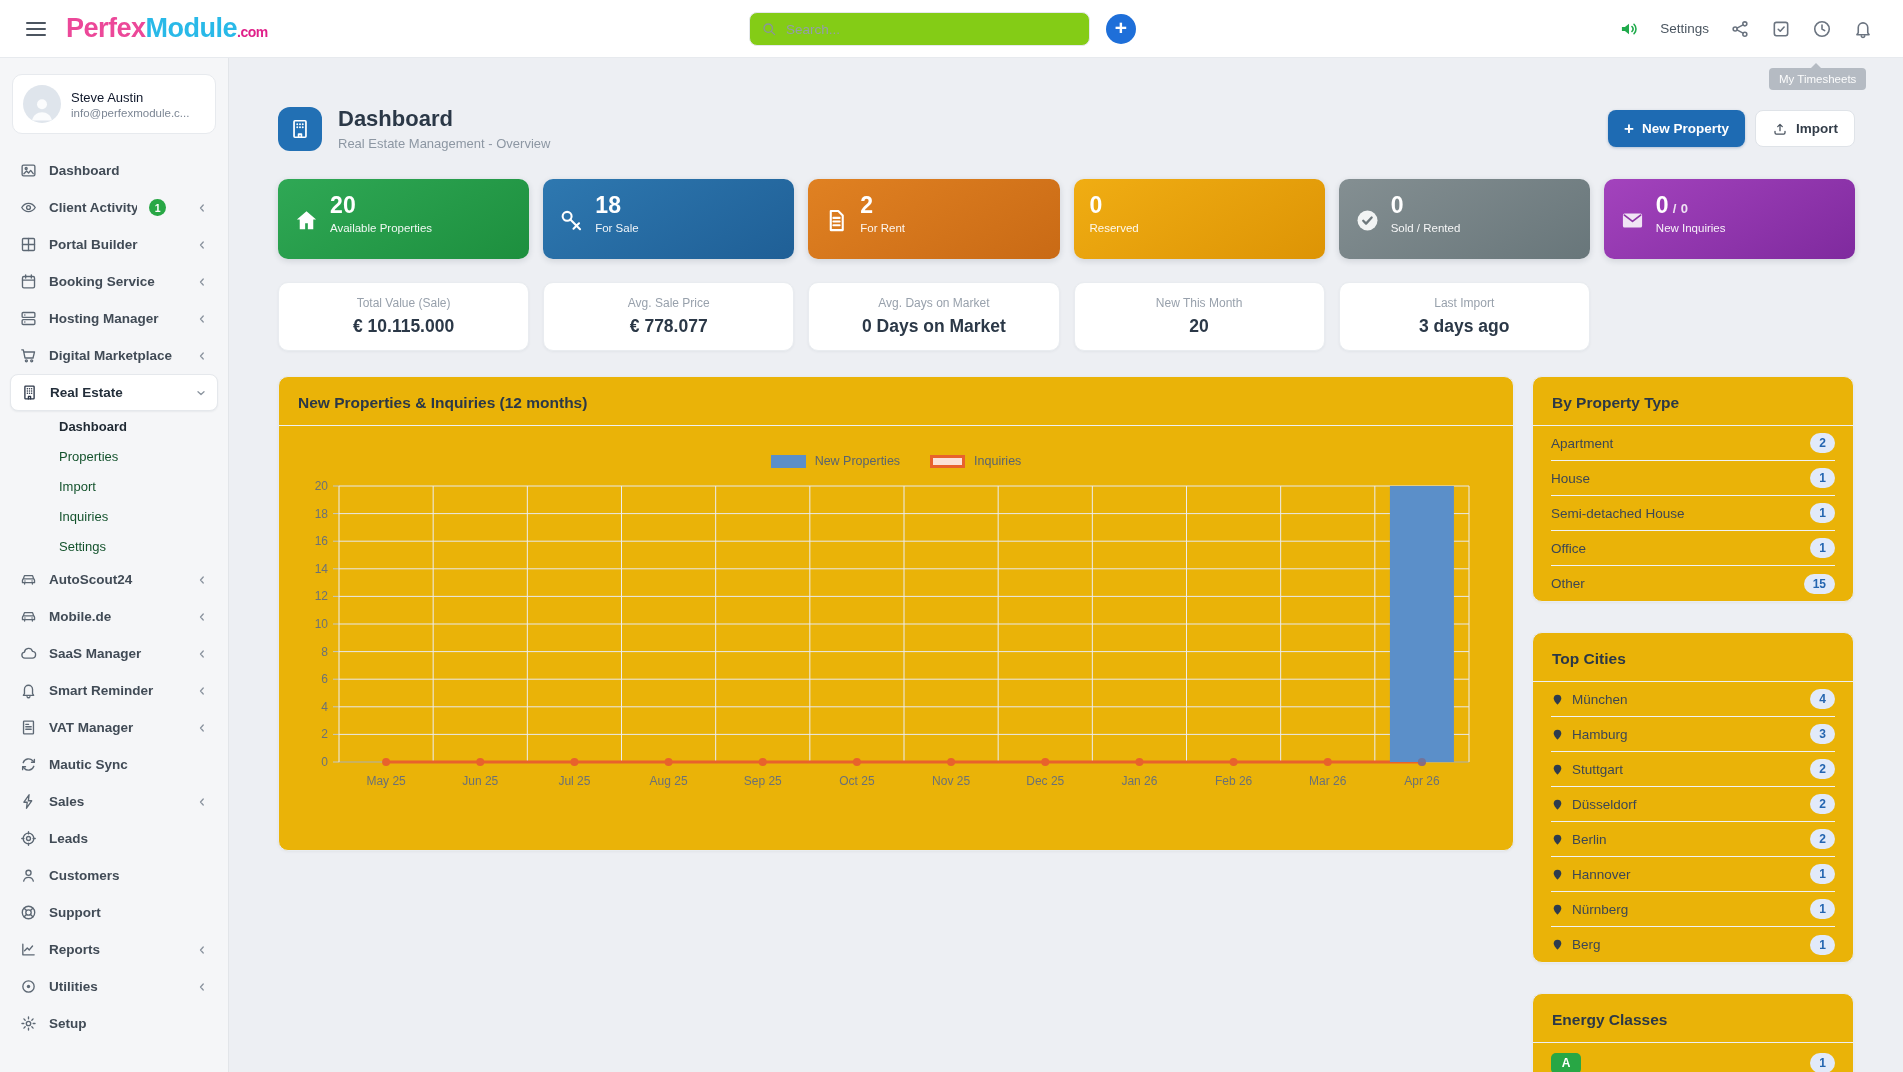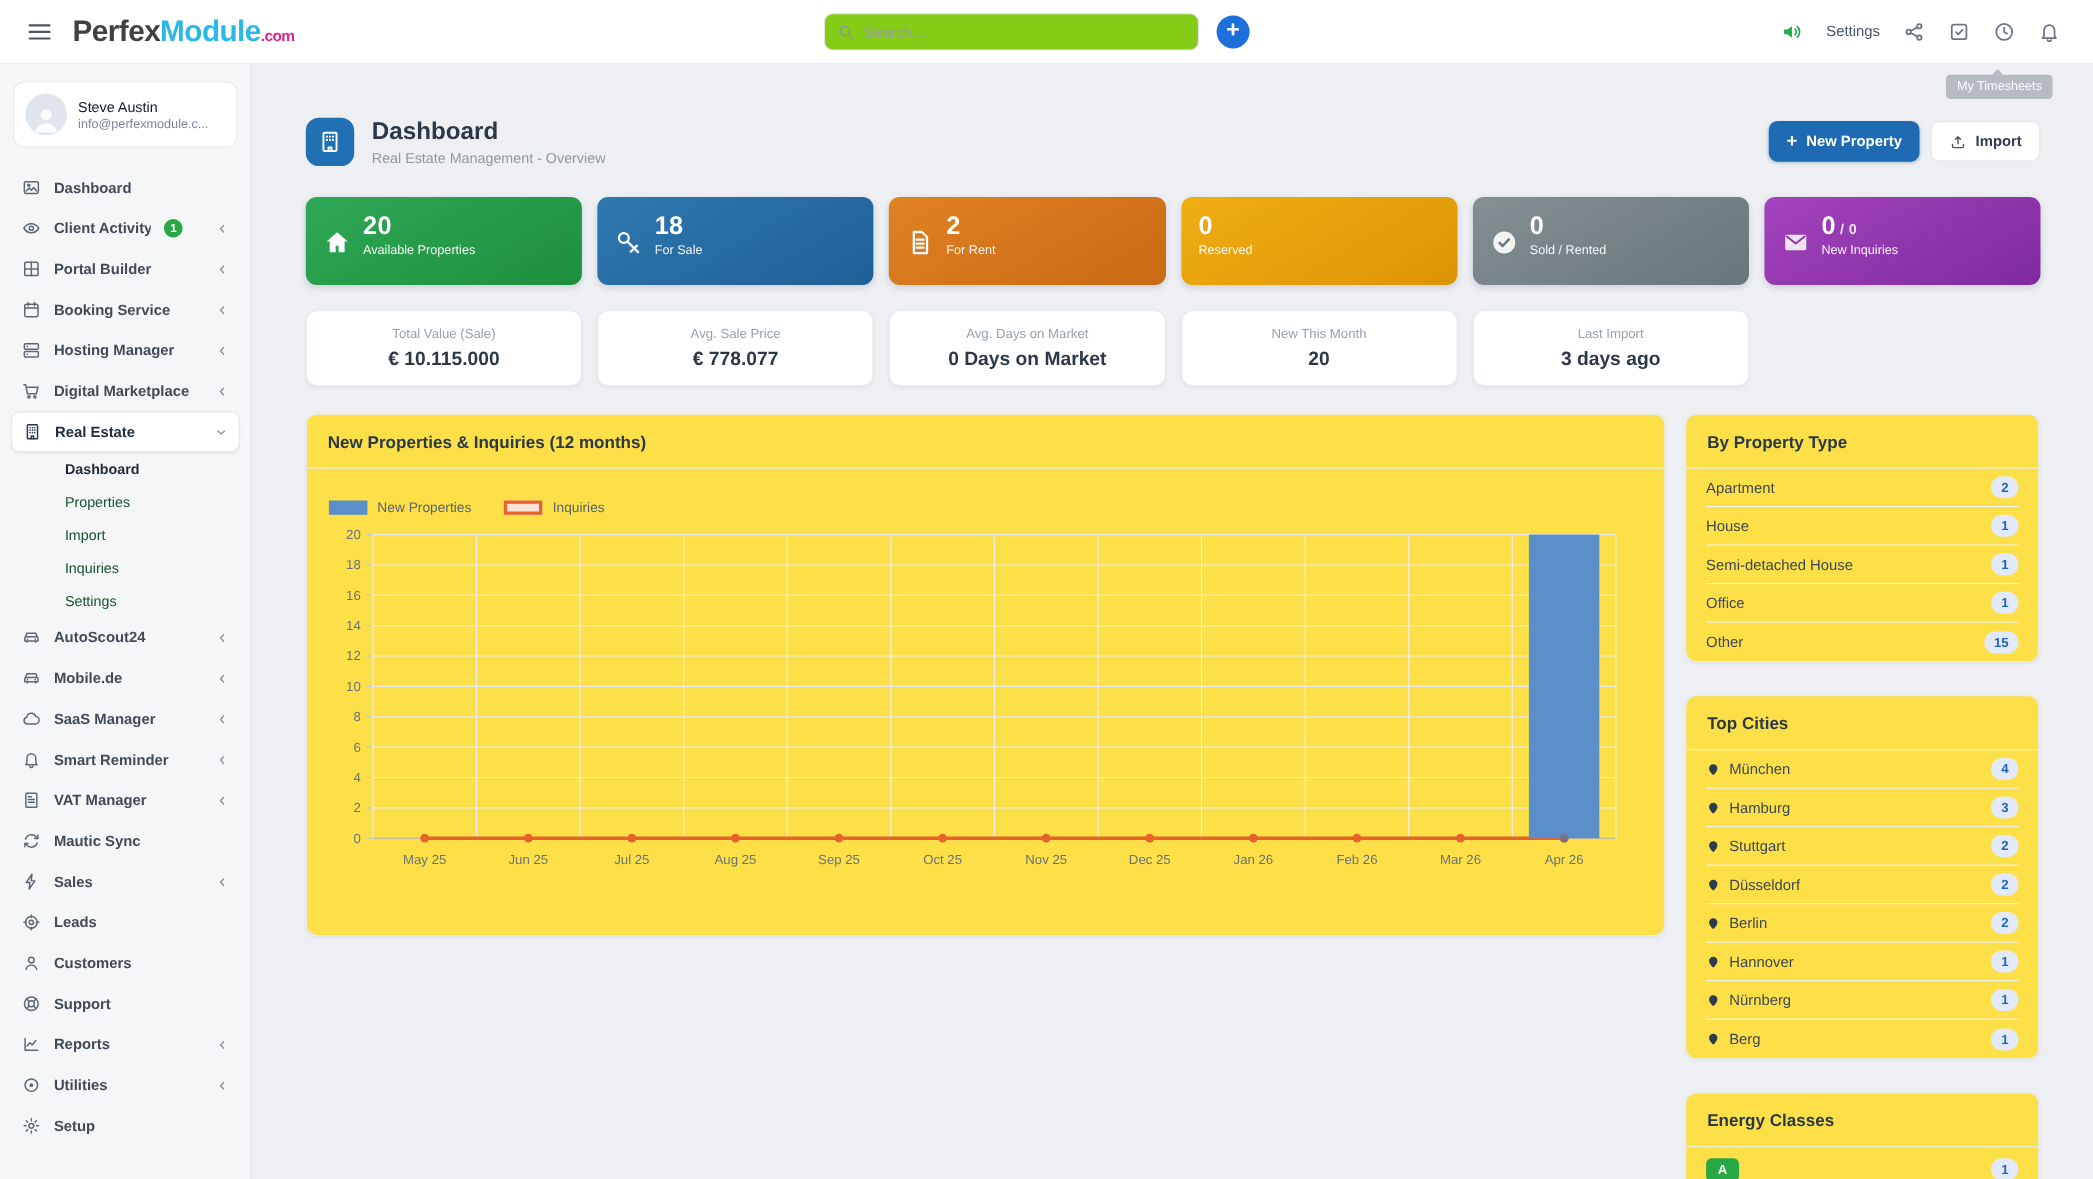--- a/index.html
+++ b/index.html
@@ -7,21 +7,21 @@
   body{font-family:"Liberation Sans","DejaVu Sans",sans-serif;background:#edeff3;color:#2b3847;position:relative}
   svg{display:block}
   .icon{display:inline-flex;align-items:center;justify-content:center;flex:0 0 auto}
   .icon svg{width:17px;height:17px;fill:none;stroke:currentColor;stroke-width:1.9;stroke-linecap:round;stroke-linejoin:round}
 
   
   .navbar{position:absolute;top:0;left:0;right:0;height:58px;background:#fff;border-bottom:1px solid #e7eaee;z-index:30;display:flex;align-items:center}
   .hamburger{width:20px;height:14px;display:flex;flex-direction:column;justify-content:space-between;margin-left:26px;cursor:pointer}
   .hamburger span{display:block;height:2px;background:#4c5560;border-radius:2px}
   .logo{margin-left:20px;font-size:27px;font-weight:bold;letter-spacing:-.5px;white-space:nowrap}
-  .logo .p1{color:#404040}.logo .p2{color:#29b9e8}.logo .p3{color:#e0218a;font-size:14px}
+  .logo .p1{color:#ec4899}.logo .p2{color:#29b9e8}.logo .p3{color:#e0218a;font-size:14px}
   .searchbox{position:absolute;left:749px;top:12px;width:341px;height:34px;background:#84cc16;border:1px solid #e5e8ec;border-radius:8px;display:flex;align-items:center;padding:0 11px;color:#8a93a0}
   .searchbox .icon svg{width:16px;height:16px;stroke:#8a93a0}
   .searchbox input{border:none;outline:none;background:transparent;margin-left:9px;font-size:13.5px;color:#3d4754;width:100%;font-family:inherit}
   .searchbox input::placeholder{color:#949daa}
   .plusbtn{position:absolute;left:1106px;top:14px;width:30px;height:30px;border-radius:50%;background:#1e6fd9;color:#fff;font-size:21px;line-height:28px;text-align:center;font-weight:bold;cursor:pointer}
   .nav-right{margin-left:auto;display:flex;align-items:center;gap:21px;padding-right:30px}
   .nav-right .icon{cursor:pointer;color:#6b7480}
   .nav-right .icon svg{width:20px;height:20px}
   .nav-right .sound{color:#1faa4b}
   .nav-settings{font-size:13.5px;color:#4a5560;cursor:pointer}
@@ -72,25 +72,25 @@
   .stat-label{font-size:11.5px;margin-top:5px;opacity:.93;white-space:nowrap}
 
   
   .summary-row{margin-top:23px;display:grid;grid-template-columns:repeat(6,1fr);gap:14px}
   .summary-card{min-height:69px;background:#fff;border:1px solid #e9ecf0;border-radius:10px;box-shadow:0 1px 3px rgba(25,35,55,.05);display:flex;flex-direction:column;align-items:center;justify-content:center;padding:10px;text-align:center}
   .summary-label{font-size:12px;color:#98a1ac;white-space:nowrap}
   .summary-value{font-size:17.5px;font-weight:bold;color:#2b3847;margin-top:6px;white-space:nowrap}
 
   
   .columns{margin-top:25px;display:flex;gap:18px;align-items:flex-start}
-  .panel{background:#fde047;border:1px solid #e9ecf0;border-radius:10px;box-shadow:0 1px 3px rgba(25,35,55,.05)}
+  .panel{background:#eab308;border:1px solid #e9ecf0;border-radius:10px;box-shadow:0 1px 3px rgba(25,35,55,.05)}
   .chart-panel{width:1236px;min-height:475px}
   .panel-heading{padding:17px 19px 13px;font-size:15.5px;font-weight:bold;color:#2b3847;border-bottom:1px solid #edf0f3}
   .chart-body{padding:8px 20px 18px}
-  .legend{display:flex;gap:30px;margin:20px 0 4px}
+  .legend{display:flex;justify-content:center;gap:30px;margin:20px 0 4px}
   .legend-item{display:flex;align-items:center;gap:9px;cursor:pointer}
   .legend-swatch{width:35px;height:13px}
   .legend-label{font-size:12.5px;color:#5a6470}
   .tick{font-size:12px;fill:#6b7177;font-family:"Liberation Sans","DejaVu Sans",sans-serif}
 
   .right-col{width:322px}
   .right-col .panel{margin-bottom:30px}
   .panel-rows{padding:0 18px}
   .p-row{height:35px;display:flex;align-items:center;border-bottom:1px solid #f0f2f5;cursor:pointer;gap:8px}
   .p-row:last-child{border-bottom:none}

